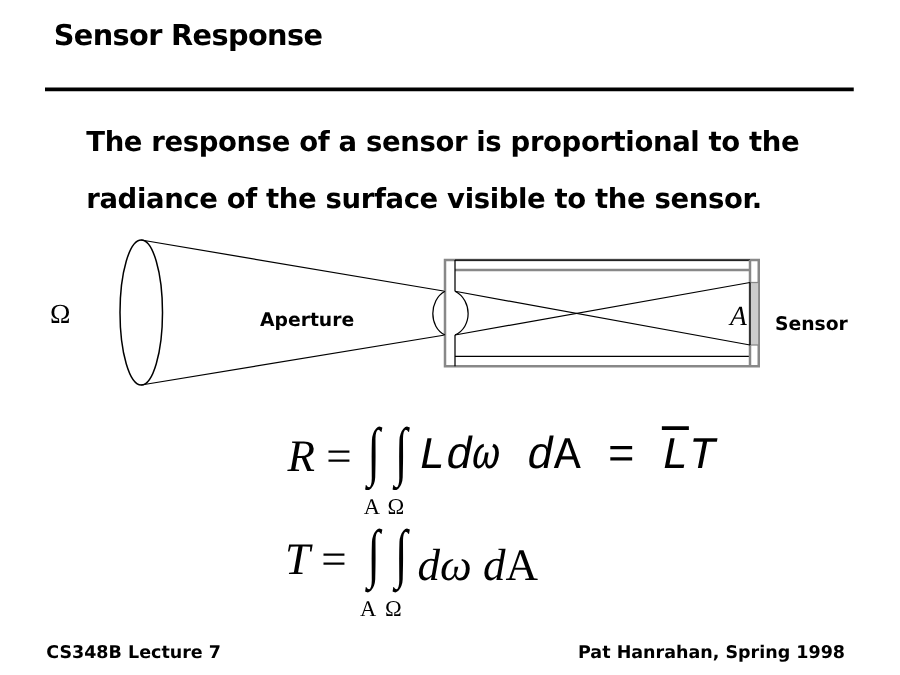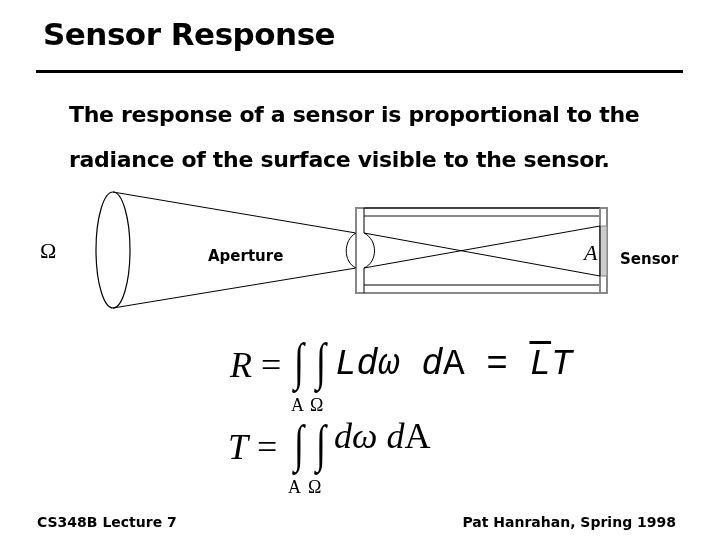--- a/index.html
+++ b/index.html
@@ -1,17 +1,17 @@
 <!DOCTYPE html>
 <html><head>
   <meta charset="utf-8">
   <style>
     html, body { margin: 0; padding: 0; background: #ffffff; }
     body { width: 720px; height: 540px; position: relative; overflow: hidden; font-family: "DejaVu Sans", sans-serif; color: #000; }
-    .title { position: absolute; left: 43px; top: 16px; font-size: 31px; font-weight: bold; letter-spacing: -0.5px; white-space: nowrap; }
+    .title { position: absolute; left: 43px; top: 16px; font-size: 23px; font-weight: bold; letter-spacing: -0.5px; white-space: nowrap; }
     .rule { position: absolute; left: 36px; top: 70px; width: 647px; height: 3px; background: #000; }
     .body-text { position: absolute; left: 43px; top: 92px; font-size: 22px; font-weight: bold; line-height: 45px; letter-spacing: -0.3px; width: 660px; margin-left: 26px; }
     .body-text div { white-space: nowrap; }
     svg.diagram { position: absolute; left: 0; top: 0; }
     .label-sans { font-family: "DejaVu Sans", sans-serif; font-weight: bold; font-size: 15px; }
     .label-serif { font-family: "Liberation Serif", serif; font-size: 22px; }
     .math { position: absolute; font-family: "Liberation Serif", serif; font-size: 36px; white-space: nowrap; }
     .math .it { font-style: italic; }
     .sub { position: absolute; font-family: "Liberation Serif", serif; font-size: 18px; white-space: nowrap; }
     .integral { position: absolute; font-family: "Liberation Serif", serif; font-size: 52px; transform: scaleX(0.7); transform-origin: left top; line-height: 1; }
@@ -74,21 +74,21 @@
 </div>
 <div class="sub" style="left:291px; top:395px;">A</div>
 <div class="sub" style="left:310px; top:395px;">Ω</div>
 
 <div class="math" style="left:228px; top:426px;">
   <span class="it">T</span>
   <span>=</span>
 </div>
 <div class="integral" style="left:294px; top:418px;">∫</div>
 <div class="integral" style="left:316px; top:418px;">∫</div>
-<div class="math" style="left:334px; top:415px;">
+<div class="math" style="left:334px; top:431px;">
   <span class="it">d</span><span class="it">ω</span>
   <span class="it">d</span><span>A</span>
 </div>
 <div class="sub" style="left:288px; top:477px;">A</div>
 <div class="sub" style="left:308px; top:477px;">Ω</div>
 
 <div class="footer left">CS348B Lecture 7</div>
 <div class="footer right">Pat Hanrahan, Spring 1998</div>
 
 </body></html>

